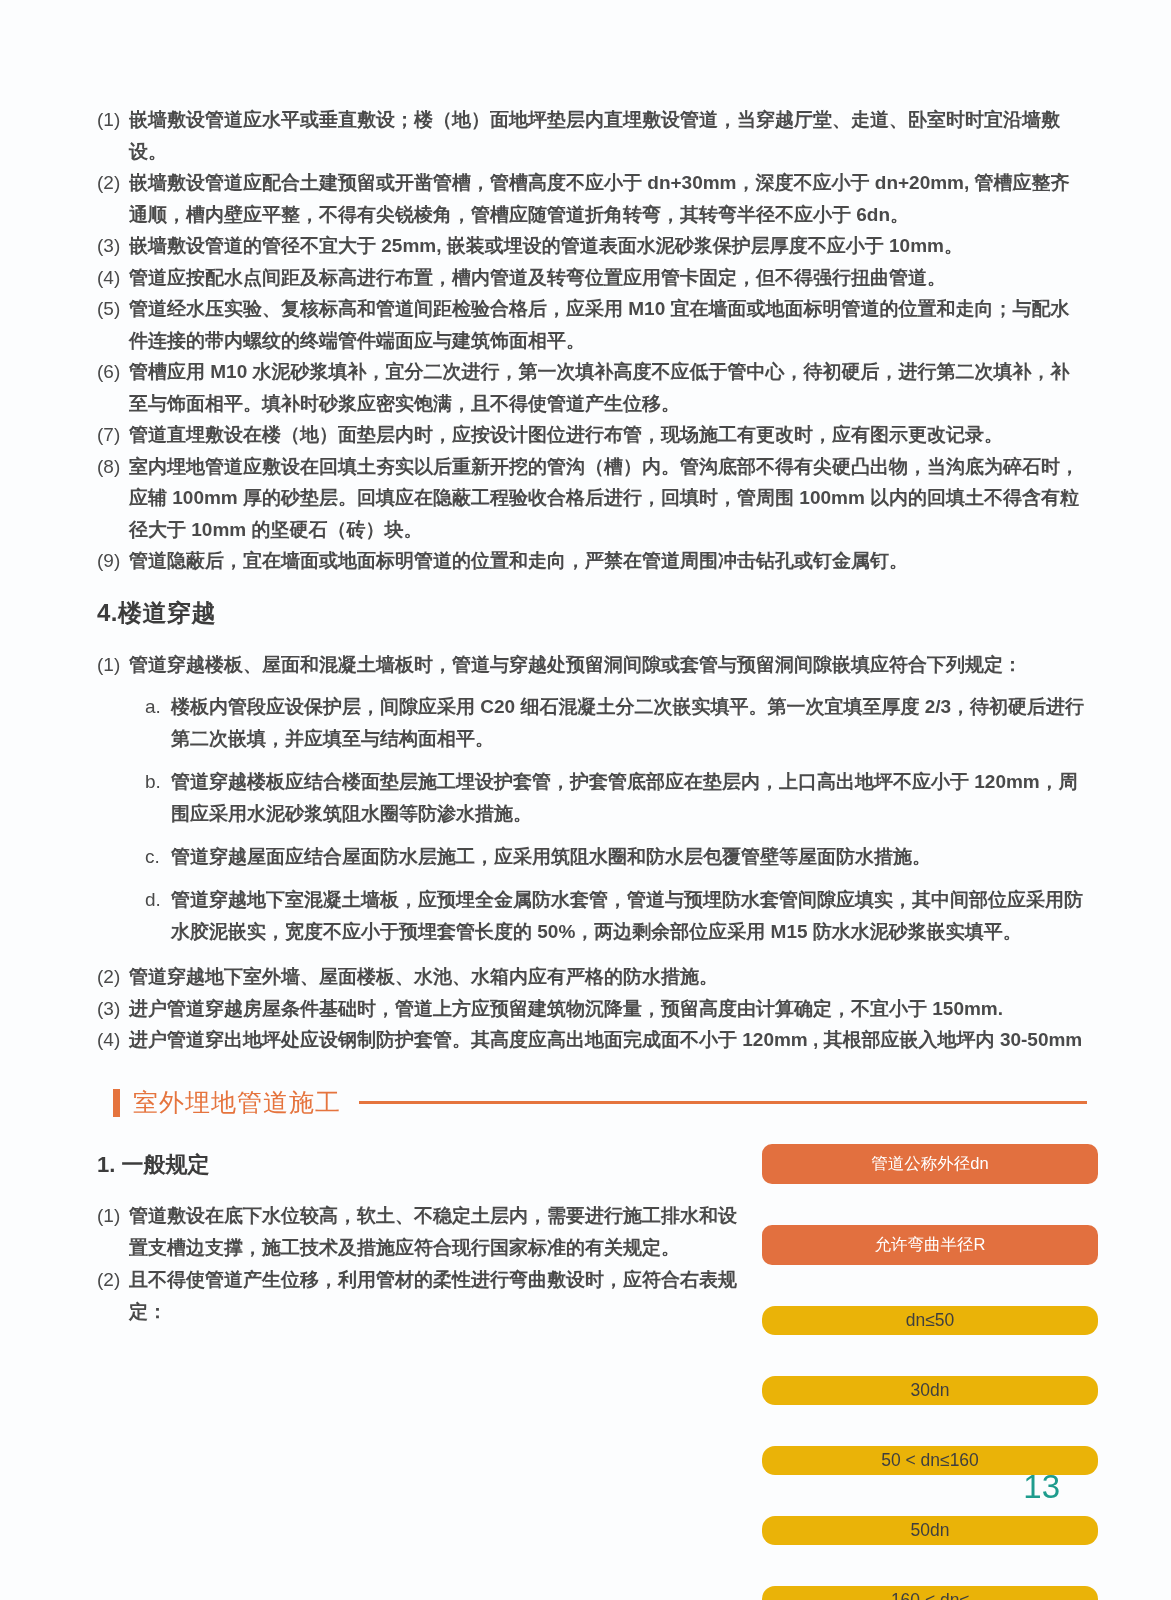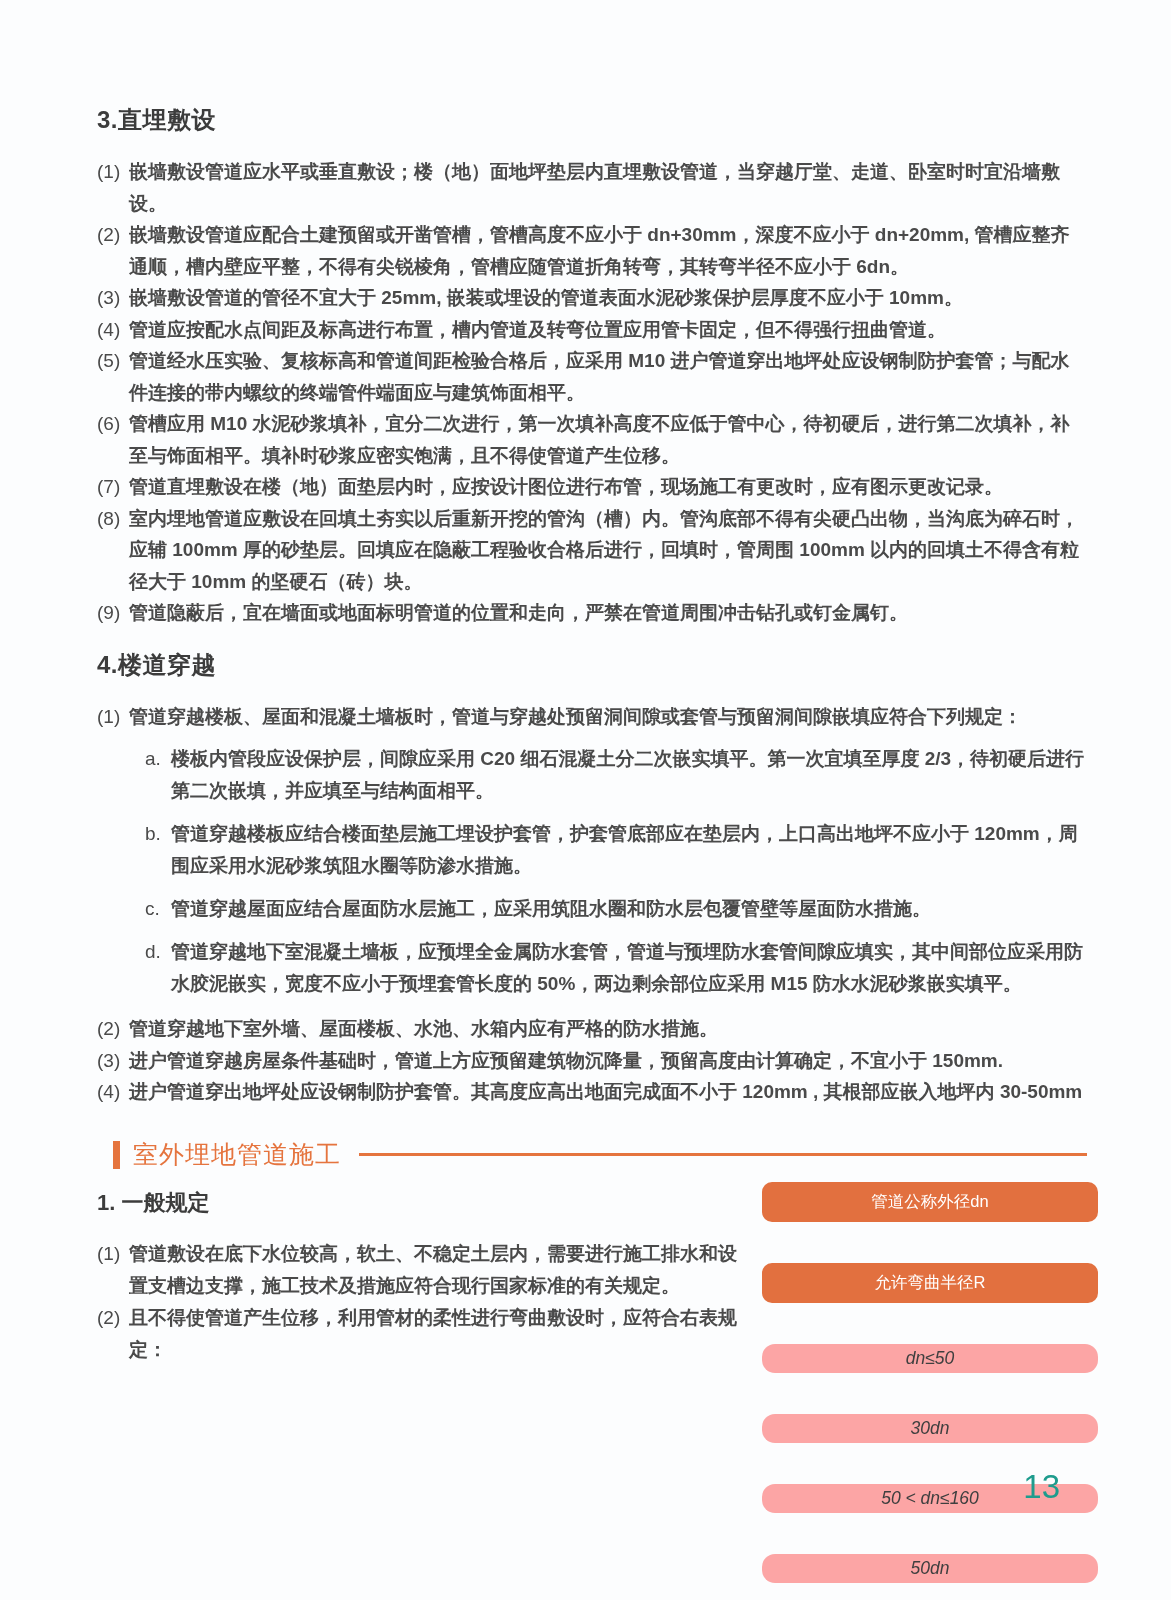--- a/index.html
+++ b/index.html
@@ -30,81 +30,80 @@
 
   .after-group { margin-top:13px; }
 
   
   .osec { display:flex; align-items:center; margin-top:30px; height:34px;padding-left:16px; }
   .osec .bar { width:7px; height:28px; background:#E5743E; margin-right:13px; }
   .osec .otitle { font-size:25px; color:#E5743E; font-weight:500; letter-spacing:1px; }
   .osec .oline { flex:1; height:3px; background:#E5743E; margin-left:18px; }
 
   
-  .general-wrap { position:relative; margin-top:16px; min-height:235px; }
+  .general-wrap { position:relative; margin-top:30px; min-height:235px; }
   .general-left { width:642px; }
   h3.sub-title { font-size:22px; font-weight:bold; color:#3C3C3C; margin:6px 0 20px 0; }
   .general-left .li { line-height:32px; }
 
   
   .bend-table { position:absolute; left:665px; top:-6px; width:336px; }
   .tbl-grid {
     display:grid;
     grid-template-columns:1fr;
     column-gap:12px; row-gap:7px;gap:41px;
   }
   .th {
     height:40px; border-radius:10px;
     background:#E2703F; color:#FFFFFF;
     font-size:16.5px; font-weight:500;
     display:flex; align-items:center; justify-content:center;
   }
   .td {
     height:29px; border-radius:13px;
-    background:#fca5a5; color:#3F3F3F;
+    background:#eab308; color:#3F3F3F;
     font-size:17.5px;
-    display:flex; align-items:center; justify-content:center;font-style:italic;
+    display:flex; align-items:center; justify-content:center;
   }
   .tbl-caption {
     margin-top:13px; text-align:center;
     font-size:16px; font-weight:bold; color:#0369a1;
   }
 
   .page-num {
     position:absolute; top:1468px; right:111px;
     font-size:33px; font-weight:400; color:#1E9C8D;
   }
 </style>
 </head>
 <body>
 
 <div class="page">
   <div class="content">
 
-    <h2 class="sec-title">3.直埋敷设</h2>
 
     <div class="li">
       <span class="mk">(1)</span>
       <div class="tx">嵌墙敷设管道应水平或垂直敷设；楼（地）面地坪垫层内直埋敷设管道，当穿越厅堂、走道、卧室时时宜沿墙敷设。</div>
     </div>
     <div class="li">
       <span class="mk">(2)</span>
       <div class="tx">嵌墙敷设管道应配合土建预留或开凿管槽，管槽高度不应小于 dn+30mm，深度不应小于 dn+20mm, 管槽应整齐通顺，槽内壁应平整，不得有尖锐棱角，管槽应随管道折角转弯，其转弯半径不应小于 6dn。</div>
     </div>
     <div class="li">
       <span class="mk">(3)</span>
       <div class="tx">嵌墙敷设管道的管径不宜大于 25mm, 嵌装或埋设的管道表面水泥砂浆保护层厚度不应小于 10mm。</div>
     </div>
     <div class="li">
       <span class="mk">(4)</span>
       <div class="tx">管道应按配水点间距及标高进行布置，槽内管道及转弯位置应用管卡固定，但不得强行扭曲管道。</div>
     </div>
     <div class="li">
       <span class="mk">(5)</span>
-      <div class="tx">管道经水压实验、复核标高和管道间距检验合格后，应采用 M10 进户管道穿出地坪处应设钢制防护套管；与配水件连接的带内螺纹的终端管件端面应与建筑饰面相平。</div>
+      <div class="tx">管道经水压实验、复核标高和管道间距检验合格后，应采用 M10 宜在墙面或地面标明管道的位置和走向；与配水件连接的带内螺纹的终端管件端面应与建筑饰面相平。</div>
     </div>
     <div class="li">
       <span class="mk">(6)</span>
       <div class="tx">管槽应用 M10 水泥砂浆填补，宜分二次进行，第一次填补高度不应低于管中心，待初硬后，进行第二次填补，补至与饰面相平。填补时砂浆应密实饱满，且不得使管道产生位移。</div>
     </div>
     <div class="li">
       <span class="mk">(7)</span>
       <div class="tx">管道直埋敷设在楼（地）面垫层内时，应按设计图位进行布管，现场施工有更改时，应有图示更改记录。</div>
     </div>
     <div class="li">

